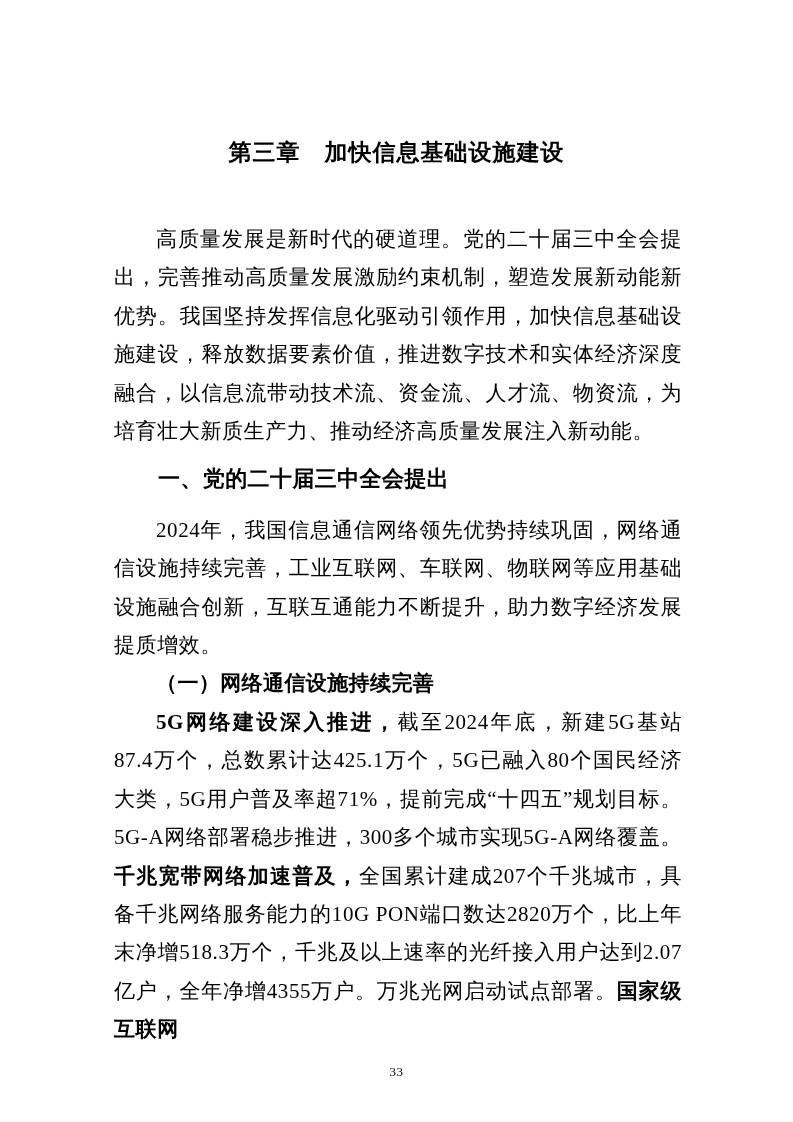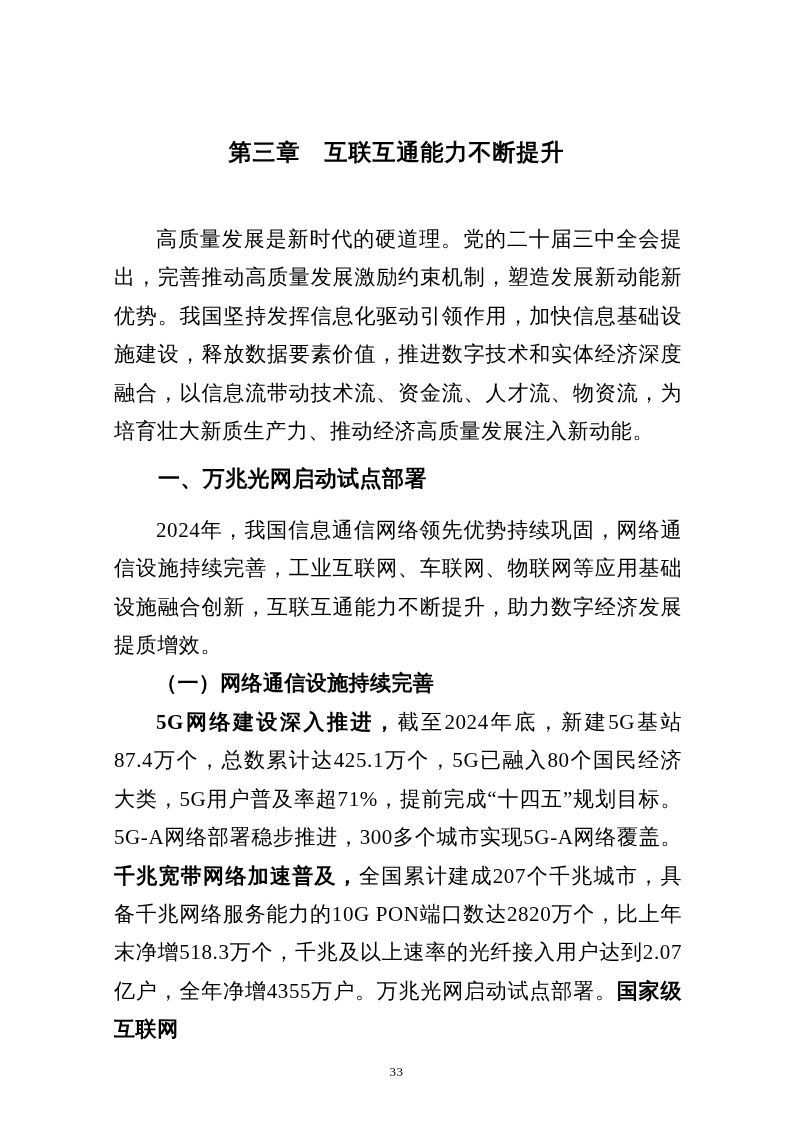--- a/index.html
+++ b/index.html
@@ -63,24 +63,24 @@
     width: 100%;
     text-align: center;
     font-size: 13px;
     letter-spacing: 0.5px;
   }
 </style>
 </head>
 <body>
 
 <div class="page">
-  <h1 class="chapter-title">第三章　互联互通能力不断提升</h1>
+  <h1 class="chapter-title">第三章　加快信息基础设施建设</h1>
 
   <div class="content" id="content">
       <p class="body"><span class="run">高质量发展是新时代的硬道理。党的二十届三中全会提出，完善推动高质量发展激励约束机制，塑造发展新动能新优势。我国坚持发挥信息化驱动引领作用，加快信息基础设施建设，释放数据要素价值，推进数字技术和实体经济深度融合，以信息流带动技术流、资金流、人才流、物资流，为培育壮大新质生产力、推动经济高质量发展注入新动能。</span></p>
-      <p class="section-heading"><span class="run bold">一、万兆光网启动试点部署</span></p>
+      <p class="section-heading"><span class="run bold">一、党的二十届三中全会提出</span></p>
       <p class="body"><span class="run">2024年，我国信息通信网络领先优势持续巩固，网络通信设施持续完善，工业互联网、车联网、物联网等应用基础设施融合创新，互联互通能力不断提升，助力数字经济发展提质增效。</span></p>
       <p class="sub-heading"><span class="run bold">（一）网络通信设施持续完善</span></p>
       <p class="body"><span class="run bold">5G网络建设深入推进，</span><span class="run">截至2024年底，新建5G基站87.4万个，总数累计达425.1万个，5G已融入80个国民经济大类，5G用户普及率超71%，提前完成“十四五”规划目标。5G-A网络部署稳步推进，300多个城市实现5G-A网络覆盖。</span><span class="run bold">千兆宽带网络加速普及，</span><span class="run">全国累计建成207个千兆城市，具备千兆网络服务能力的10G PON端口数达2820万个，比上年末净增518.3万个，千兆及以上速率的光纤接入用户达到2.07亿户，全年净增4355万户。万兆光网启动试点部署。</span><span class="run bold">国家级互联网</span></p>
     </div>
 
   <div class="page-number">33</div>
 </div>
 
 </body></html>

